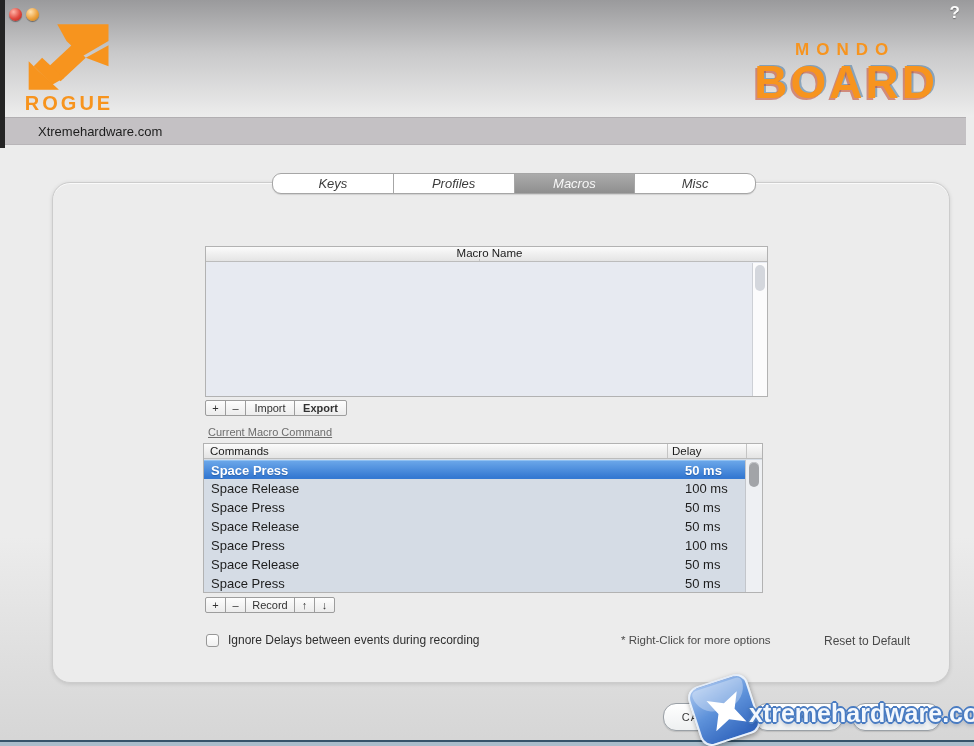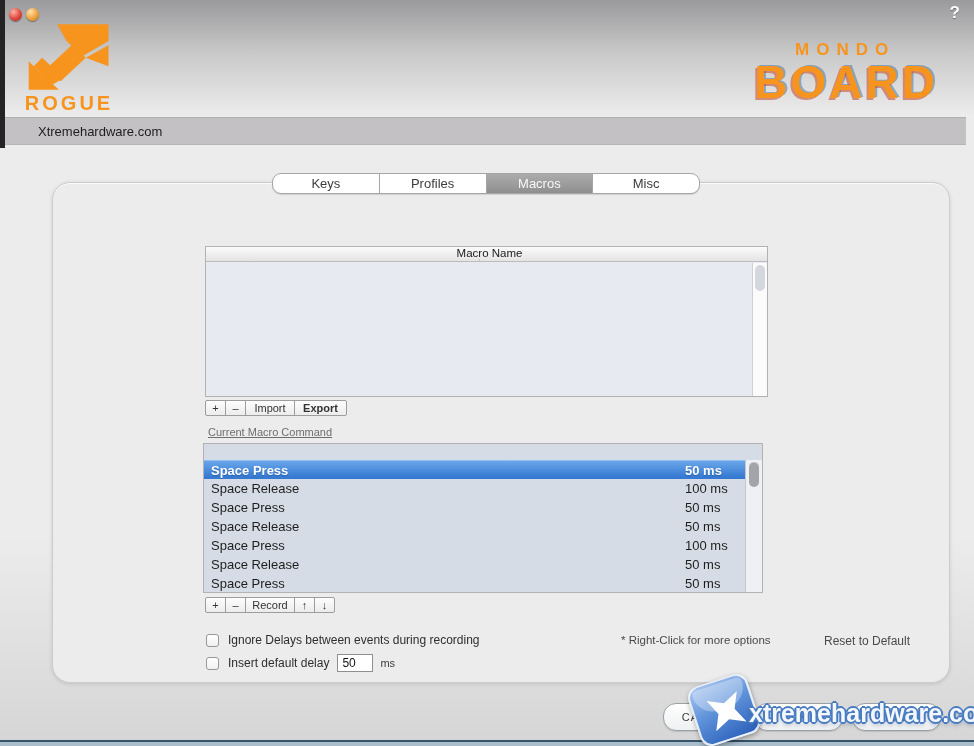--- a/index.html
+++ b/index.html
@@ -33,23 +33,23 @@
   .banner { position:absolute; left:5px; top:117px; width:961px; height:28px; background:#c4c1c4;
             border-top:1px solid #b2afb2; border-bottom:1px solid #b8b5b8; display:flex; align-items:center; }
   .banner span { margin-left:33px; font-size:13px; color:#1c1c1c; }
 
   
   .panel { position:absolute; left:52px; top:182px; width:898px; height:501px;
            background:#ececec; border:1px solid #cccccc; border-radius:18px;
            box-shadow:inset 0 1px 0 #fafafa, 0 1px 4px rgba(0,0,0,.12); }
 
   
-  .tabs { position:absolute; left:272px; top:173px; width:428px; height:21px; display:flex;
+  .tabs { position:absolute; left:272px; top:173px; width:484px; height:21px; display:flex;
           background:#ffffff; border:1px solid #a6a6a6; border-radius:9px; overflow:hidden; z-index:4;
-          box-shadow:0 1px 1px rgba(0,0,0,.12); }
+          box-shadow:0 1px 1px rgba(0,0,0,.12);font-style:italic; }
   .tab { flex:1 1 0; display:flex; align-items:center; justify-content:center;
          font-size:13px; color:#3c3c3c; border-right:1px solid #a6a6a6; cursor:default; }
   .tab:last-child { border-right:none; }
   .tab.active { background:linear-gradient(180deg,#ababab,#8f8f8f); color:#f8f8f8; }
 
   
   .macro-table { position:absolute; left:205px; top:246px; width:563px; height:151px;
                  border:1px solid #b2b2b2; background:#e7eaf1; z-index:3; }
   .mt-header { position:absolute; left:0; top:0; right:0; height:15px;
                background:linear-gradient(180deg,#fbfbfb,#e4e4e4); border-bottom:1px solid #bcbcbc;
@@ -196,20 +196,26 @@
   <div class="btn-group grp-macro">
     <div class="sm-btn w20">+</div>
     <div class="sm-btn w20">–</div>
     <div class="sm-btn w50">Import</div>
     <div class="sm-btn w53">Export</div>
   </div>
 
   <div class="cmc-label">Current Macro Command</div>
 
   <div class="cmd-table">
+    <div class="ct-header">
+      <span class="c-commands">Commands</span>
+      <span class="div1"></span>
+      <span class="c-delay">Delay</span>
+      <span class="div2"></span>
+    </div>
     <div class="ct-body">
       <div class="ct-row selected">
         <span class="cell-cmd">Space Press</span>
         <span class="cell-delay">50 ms</span>
       </div>
       <div class="ct-row">
         <span class="cell-cmd">Space Release</span>
         <span class="cell-delay">100 ms</span>
       </div>
       <div class="ct-row">
@@ -243,26 +249,20 @@
     <div class="sm-btn w20">–</div>
     <div class="sm-btn w50">Record</div>
     <div class="sm-btn w20">↑</div>
     <div class="sm-btn w20">↓</div>
   </div>
 
   <div class="opt-row opt1">
     <input type="checkbox" style="">
     <span>Ignore Delays between events during recording</span>
   </div>
-  <div class="opt-row opt2">
-    <input type="checkbox" style="">
-    <span>Insert default delay</span>
-    <input class="delay-input" value="50" style="">
-    <span class="ms-label">ms</span>
-  </div>
 
   <div class="hint">* Right-Click for more options</div>
   <div class="reset">Reset to Default</div>
 
   <div class="footer-btn btn-cancel">CANCEL</div>
   <div class="footer-btn btn-ok">OK</div>
   <div class="footer-btn btn-apply">APPLY</div>
 
   <div class="wm-tile">
     <svg width="48" height="48" viewBox="0 0 64 64">

